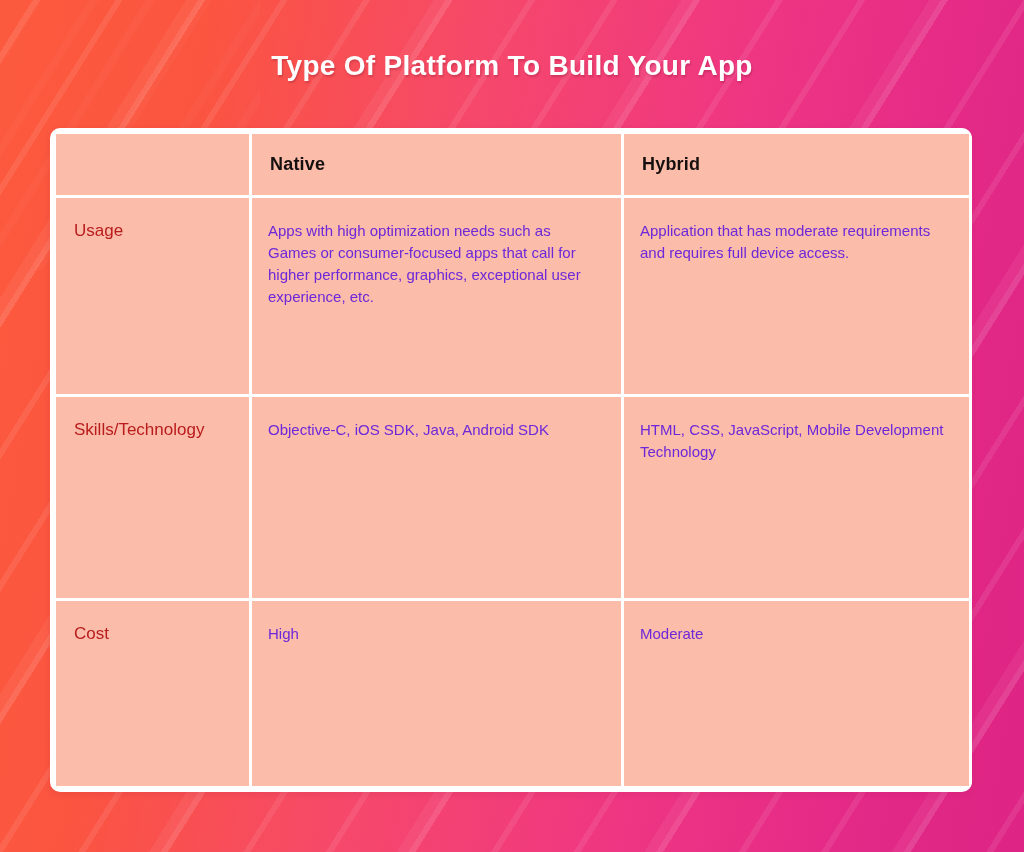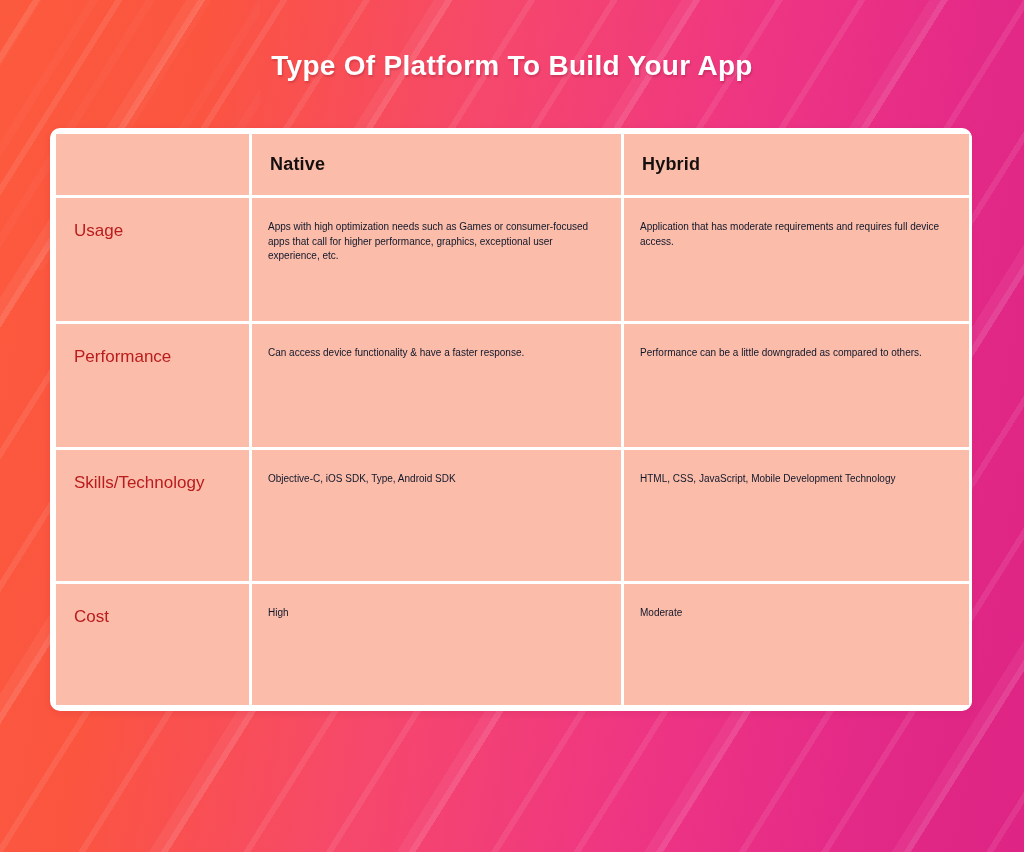--- a/index.html
+++ b/index.html
@@ -88,21 +88,21 @@
     font-weight: bold;
     letter-spacing: 0.3px;
     text-shadow: 1px 2px 2px rgba(120,20,40,0.28);
   }
 
   .table-wrap {
     position: absolute;
     left: 50px;
     top: 128px;
     width: 922px;
-    height: 583px;
+    height: 664px;
     background: #FFFFFF;
     border-radius: 10px;
     padding: 3px;
     box-shadow: 0 2px 7px rgba(140,20,60,0.12);
     overflow: hidden;
   }
 
   table.cmp {
     width: 100%;
     height: 100%;
@@ -140,22 +140,22 @@
   td.rowlabel {
     padding: 22px 14px 10px 18px;
     font-size: 17px;
     color: #b91c1c;
     line-height: 1.33;
     font-weight: normal;
   }
 
   td.cell {
     padding: 22px 20px 10px 16px;
-    font-size: 10px;
-    color: #0f172a;
+    font-size: 15px;
+    color: #6d28d9;
     line-height: 1.46;
     margin-left: 36px;
   }
 
   tr.r-usage td { height: 118px; }
   tr.r-performance td { height: 118px; }
   tr.r-skills td { height: 126px; }
   tr.r-maintenance td { height: 122px; }
   tr.r-cost td { height: 116px; }
 
@@ -186,28 +186,23 @@
           <th>Native</th>
           <th>Hybrid</th>
         </tr>
       </thead>
       <tbody>
         <tr class="r-usage">
           <td class="rowlabel">Usage</td>
           <td class="cell">Apps with high optimization needs such as Games or consumer-focused apps that call for higher performance, graphics, exceptional user experience, etc.</td>
           <td class="cell">Application that has moderate requirements and requires full device access.</td>
         </tr>
-        <tr class="r-performance">
-          <td class="rowlabel">Performance</td>
-          <td class="cell">Can access device functionality &amp; have a faster response.</td>
-          <td class="cell">Performance can be a little downgraded as compared to others.</td>
-        </tr>
         <tr class="r-skills">
           <td class="rowlabel">Skills/Technology</td>
-          <td class="cell">Objective-C, iOS SDK, Type, Android SDK</td>
+          <td class="cell">Objective-C, iOS SDK, Java, Android SDK</td>
           <td class="cell">HTML, CSS, JavaScript, Mobile Development Technology</td>
         </tr>
         <tr class="r-cost">
           <td class="rowlabel">Cost</td>
           <td class="cell">High</td>
           <td class="cell">Moderate</td>
         </tr>
       </tbody>
     </table>
   </div>

